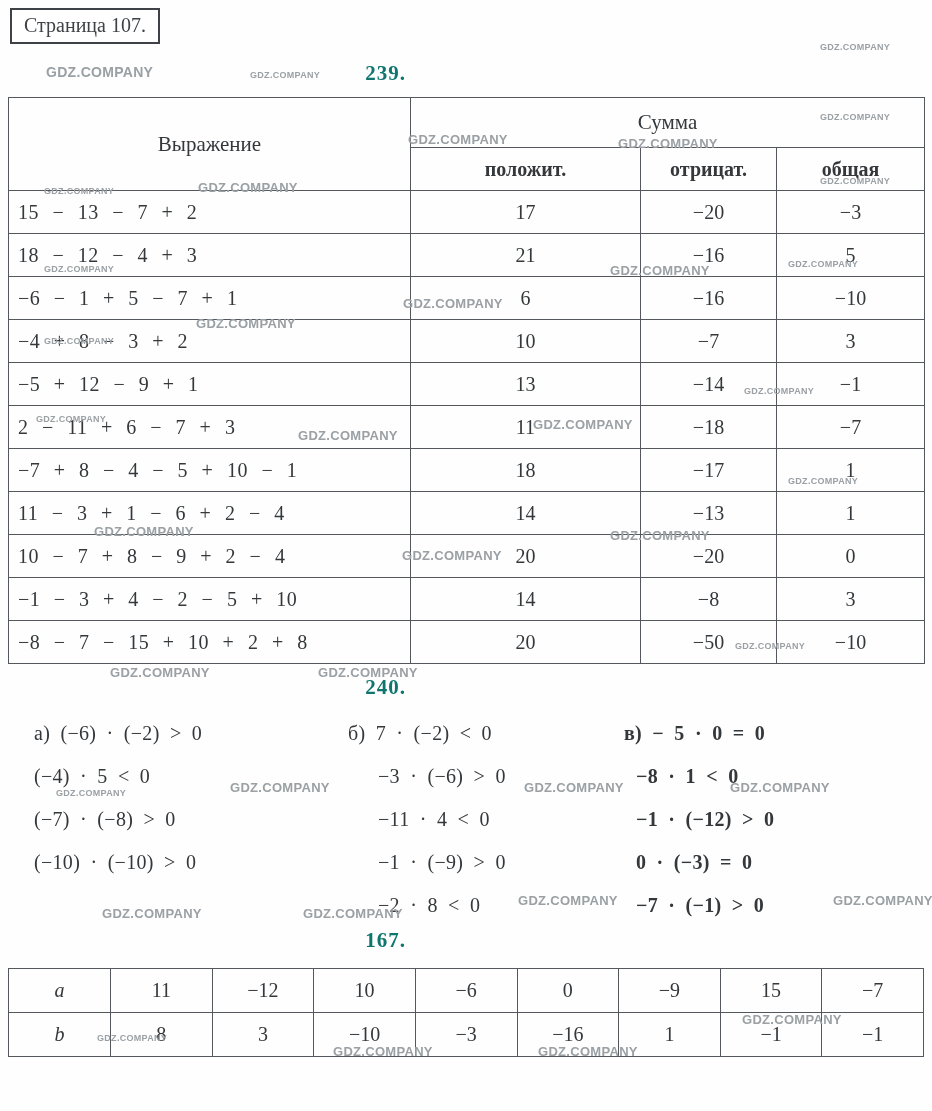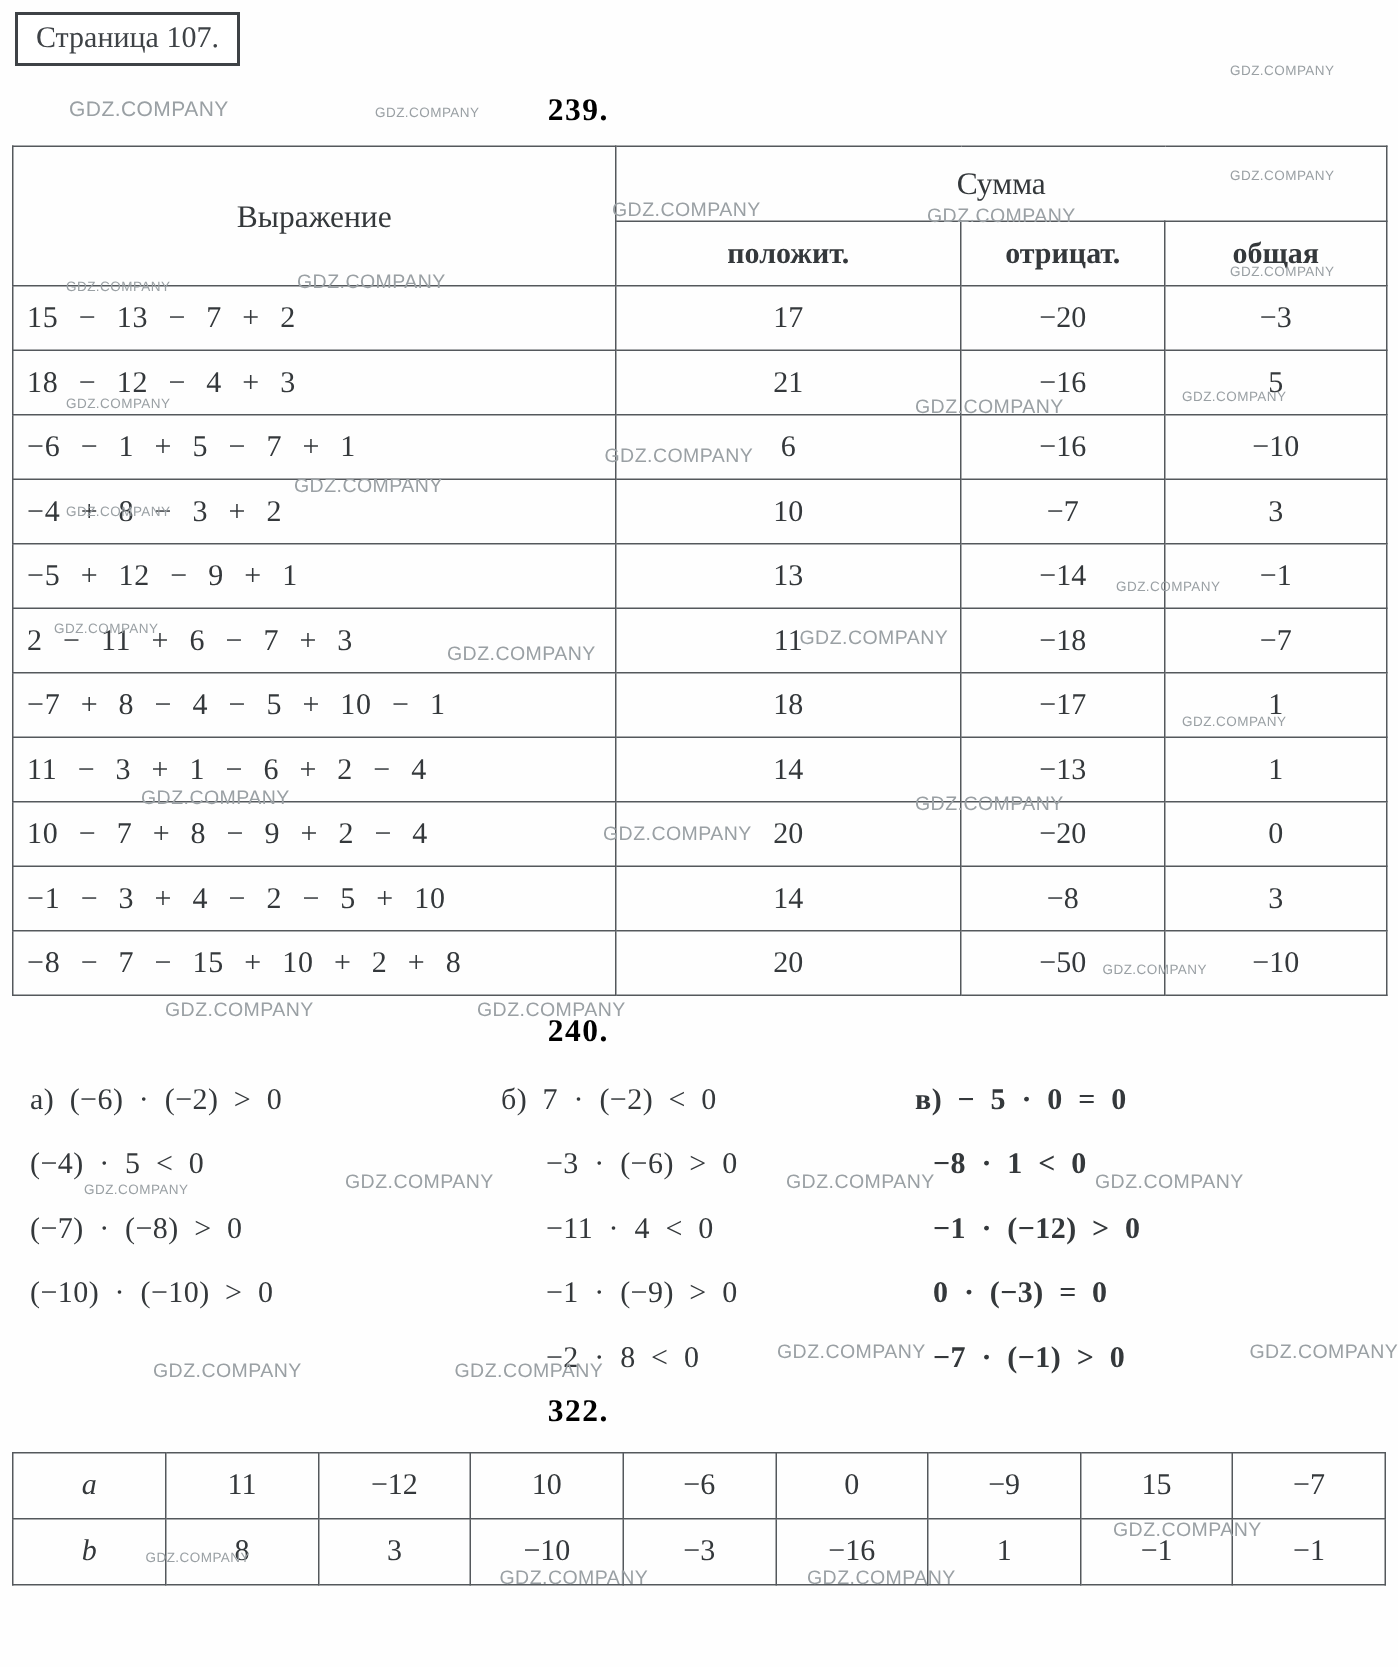--- a/index.html
+++ b/index.html
@@ -22,21 +22,21 @@
     background: #fff;
     z-index: 2;
   }
 
   .prob-title {
     position: absolute; left: 0; width: 771px;
     text-align: center;
     font-weight: bold;
     font-size: 21px;
     letter-spacing: 1px;
-    color: #000000;
+    color: #0f766e;
   }
   #title239 { top: 61px; }
   #title240 { top: 675px; }
   #title241 { top: 928px; }
 
   table {
     border-collapse: collapse;
     position: absolute; left: 8px;
     table-layout: fixed;
     background: transparent;
@@ -61,21 +61,21 @@
     letter-spacing: 0.5px;
     word-spacing: 8px;
     white-space: nowrap;
   }
 
   #table241 { top: 968px; width: 916px; }
   #table241 td { height: 44px; }
   #table241 td.rowlabel { font-style: italic; }
 
   #problem240 {
-    position: absolute; top: 712px; left: 2px;
+    position: absolute; top: 712px; left: 16px;
     width: 896px; height: 220px;
   }
   .col240 {
     position: absolute; top: 0;
     font-size: 20px;
     color: #34383b;
   }
   #problem240 .col240:nth-child(1) { left: 18px; }
   #problem240 .col240:nth-child(2) { left: 308px; margin-left: 24px; }
   #problem240 .col240:nth-child(3) { left: 608px; font-weight: bold; }
@@ -86,20 +86,21 @@
     letter-spacing: 0.3px;
   }
   #problem240 .col240:nth-child(2) .cont { padding-left: 30px; }
   #problem240 .col240:nth-child(3) .cont { padding-left: 12px; }
 
   #wmlayer {
     position: absolute; top: 0; left: 0;
     width: 932px; height: 1073px;
     pointer-events: none;
     z-index: 3;
+    font-weight: bold;
   }
   .wm {
     position: absolute;
     font-family: "Liberation Sans", sans-serif;
     color: #9aa0a4;
     white-space: nowrap;
     letter-spacing: 0.3px;
   }
 </style>
 </head>
@@ -217,21 +218,21 @@
     </div>
     <div class="col240">
       <div class="line240">в) − 5 · 0 = 0</div>
       <div class="line240 cont">−8 · 1 &lt; 0</div>
       <div class="line240 cont">−1 · (−12) &gt; 0</div>
       <div class="line240 cont">0 · (−3) = 0</div>
       <div class="line240 cont">−7 · (−1) &gt; 0</div>
     </div>
   </div>
 
-<div class="prob-title" id="title241">322.</div>
+<div class="prob-title" id="title241">167.</div>
 
 <table id="table241">
   <colgroup>
     <col style="width:102px">
       <col>
       <col>
       <col>
       <col>
       <col>
       <col>

